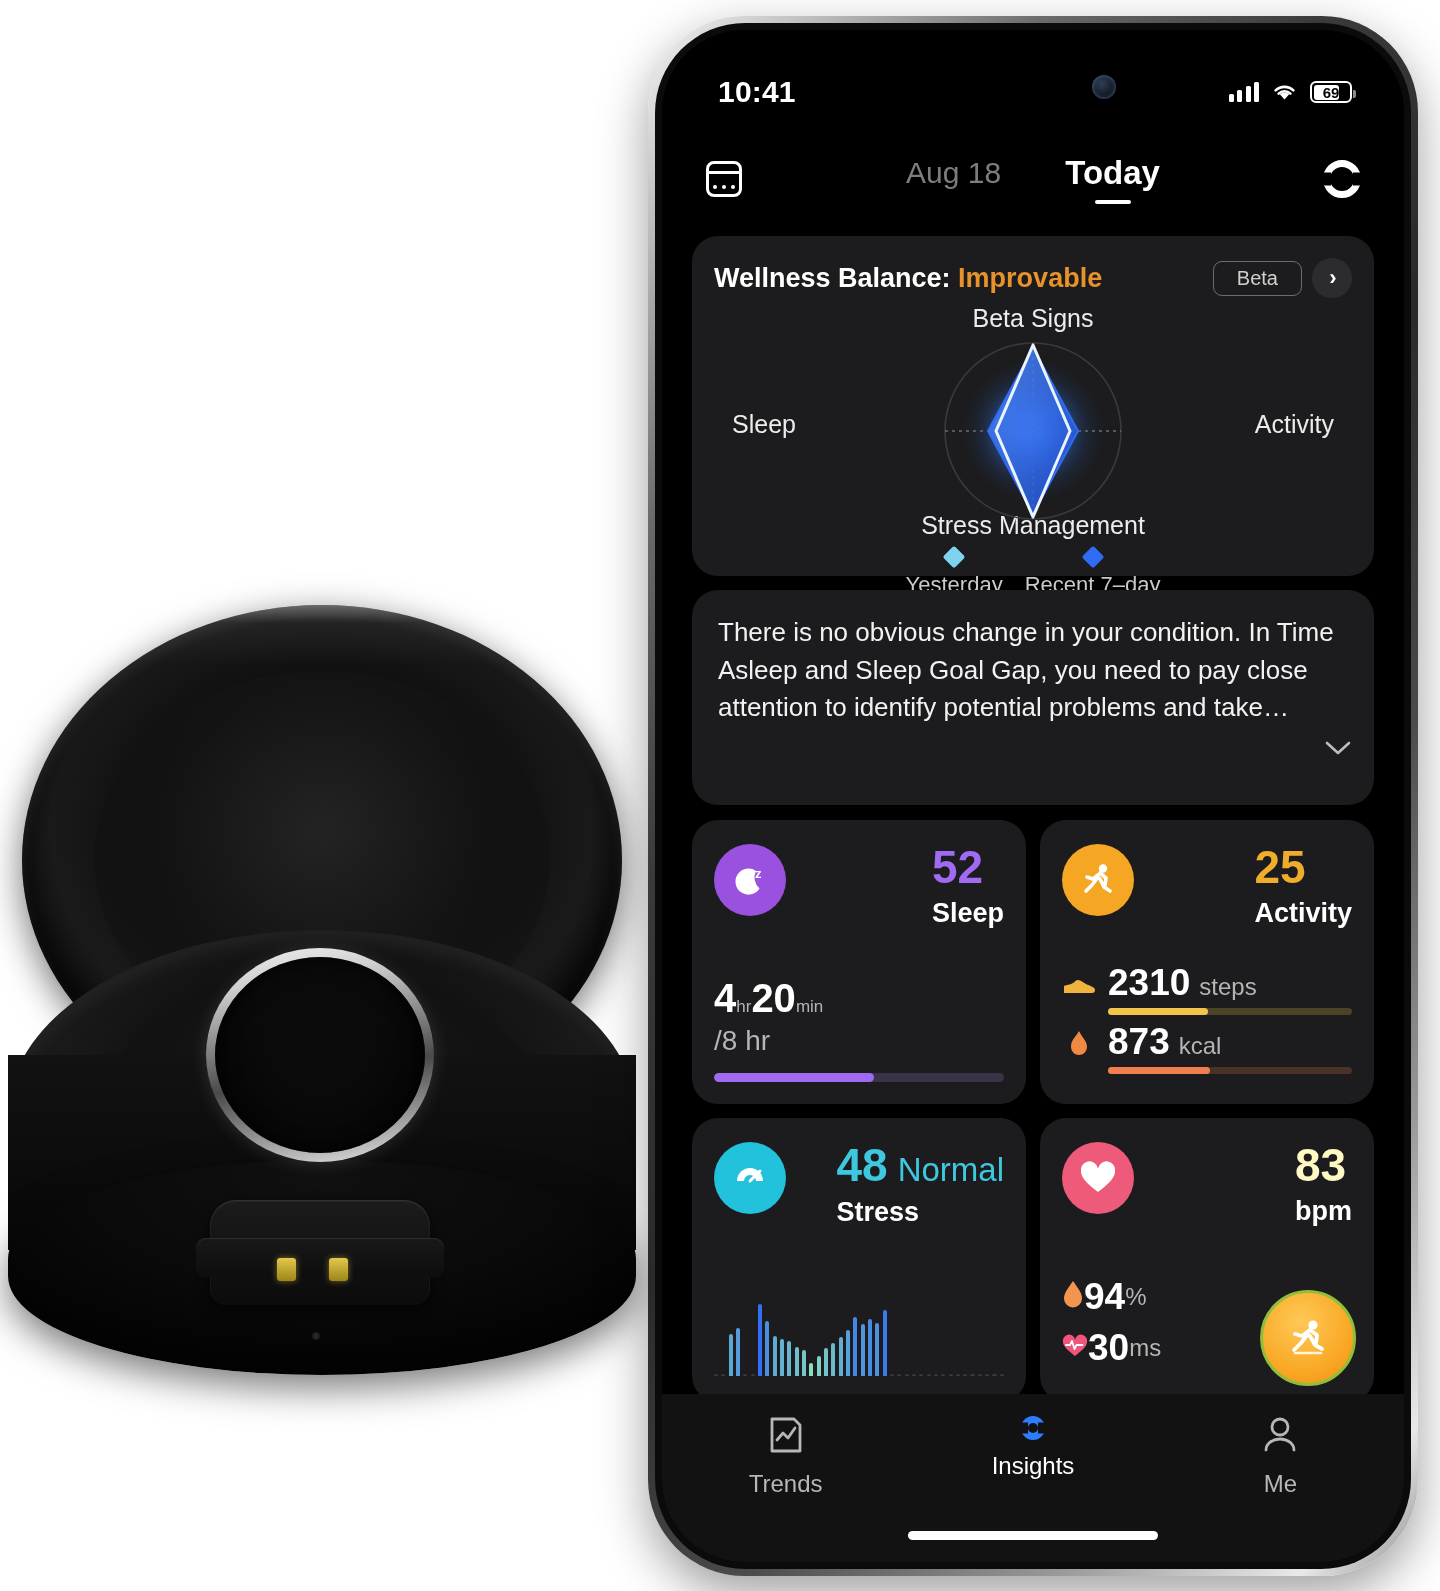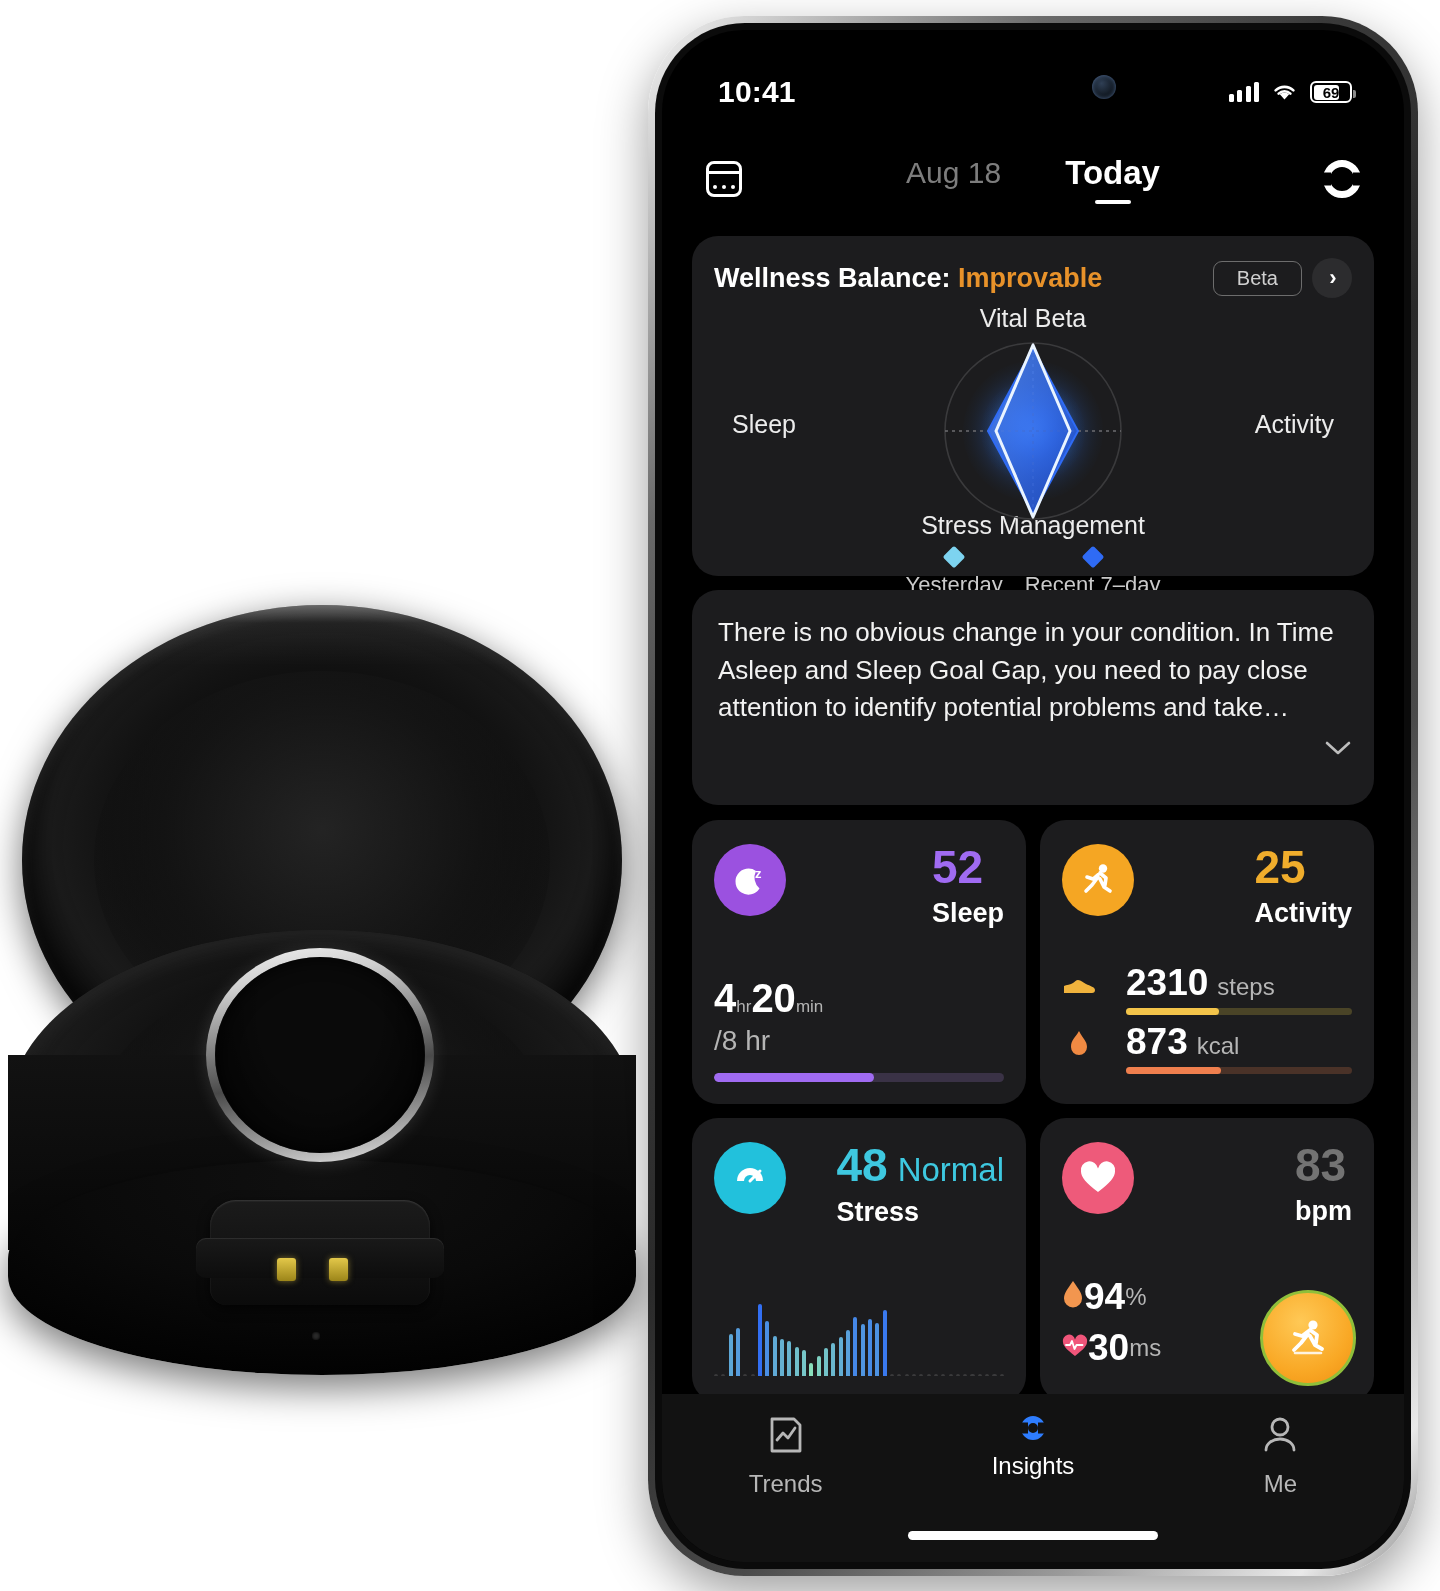--- a/index.html
+++ b/index.html
@@ -215,21 +215,21 @@
   .m-name  { color:#fff; font-size:27px; font-weight:700; margin-top:8px; }
   .m-inline { display:flex; align-items:baseline; justify-content:flex-end; gap:10px; }
 
   .m-bottom { position:absolute; left:22px; right:22px; bottom:22px; }
   .big-val { color:#fff; font-weight:700; font-size:40px; }
   .unit { color:#b5b5b5; font-weight:500; font-size:17px; }
   .sub-goal { color:#b5b5b5; font-size:28px; font-weight:500; margin-top:4px; }
   .bar-track { height:9px; border-radius:5px; background:#3a3246; margin-top:16px; overflow:hidden; }
   .bar-fill { height:100%; border-radius:5px; }
 
-  .act-row { display:flex; align-items:center; gap:30px; margin-bottom:8px; }
+  .act-row { display:flex; align-items:center; gap:12px; margin-bottom:8px; }
   .act-emoji { width:34px; text-align:center; font-size:26px; }
   .act-col { flex:1; }
   .act-vals { display:flex; align-items:baseline; gap:9px; }
   .act-num { color:#fff; font-size:37px; font-weight:700; line-height:1; }
   .act-unit { color:#b5b5b5; font-size:24px; }
   .act-track { height:7px; border-radius:4px; margin-top:7px; }
 
   .stress-chart { position:absolute; left:22px; right:22px; bottom:26px; height:96px; display:flex; align-items:flex-end; gap:3.2px; }
   .stress-chart i { display:block; width:7px; border-radius:3px 3px 0 0; }
 
@@ -327,21 +327,21 @@
       <div class="card wellness-card">
         <div class="wb-head">
           <div class="wb-title"><span>Wellness Balance: </span><span class="wb-accent">Improvable</span></div>
           <div class="beta-badge">Beta</div>
           <div class="chev-btn">
               <span>›</span>
             </div>
         </div>
 
         <div class="radar-wrap">
-          <div class="radar-label rl-top">Vital Beta</div>
+          <div class="radar-label rl-top">Beta Signs</div>
           <div class="radar-label rl-left">Sleep</div>
           <div class="radar-label rl-right">Activity</div>
           <div class="radar-label rl-bottom">Stress Management</div>
 
           <svg class="radar-canvas" viewBox="0 0 210 190">
             <defs>
               <radialGradient id="glow" cx="50%" cy="50%" r="50%">
                 <stop offset="0%" stop-color="#5aa8ff" stop-opacity="0.95"></stop>
                 <stop offset="42%" stop-color="#3d86f0" stop-opacity="0.65"></stop>
                 <stop offset="72%" stop-color="#2a5fc0" stop-opacity="0.35"></stop>
@@ -519,21 +519,21 @@
       </div>
 
       <div class="card metric m-heart">
         <div class="m-top">
           <div class="m-circle" style="background:#ee5a7a">
             <svg width="40" height="38" viewBox="0 0 40 38">
                 <path d="M20 33 C8 24 3 18 3 12.5 A8.5 8.5 0 0 1 20 9.5 A8.5 8.5 0 0 1 37 12.5 C37 18 32 24 20 33 Z" fill="#fff"></path>
               </svg>
           </div>
           <div class="m-right">
-            <div class="m-score" style="color:#737373">83</div>
+            <div class="m-score" style="color:#fef9c3">83</div>
             <div class="m-name">bpm</div>
           </div>
         </div>
         <div class="m-bottom">
           <div class="hr-row">
             <span>
               <svg width="22" height="30" viewBox="0 0 22 30">
                   <path d="M11 1 C5 10 2 13 2 18.5 a9 9 0 0 0 18 0 C20 13 17 10 11 1 Z" fill="#f2964f"></path>
                 </svg>
             </span>

